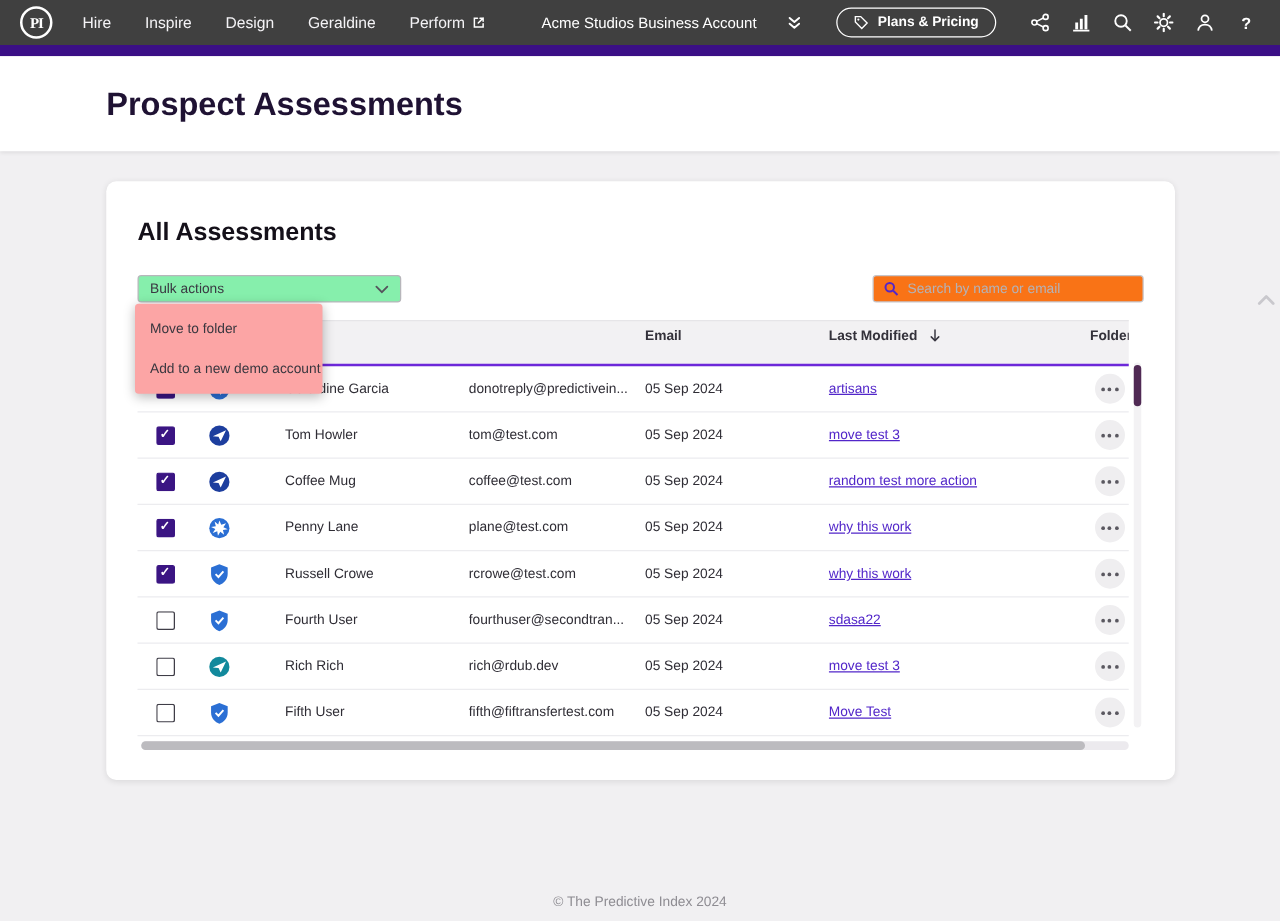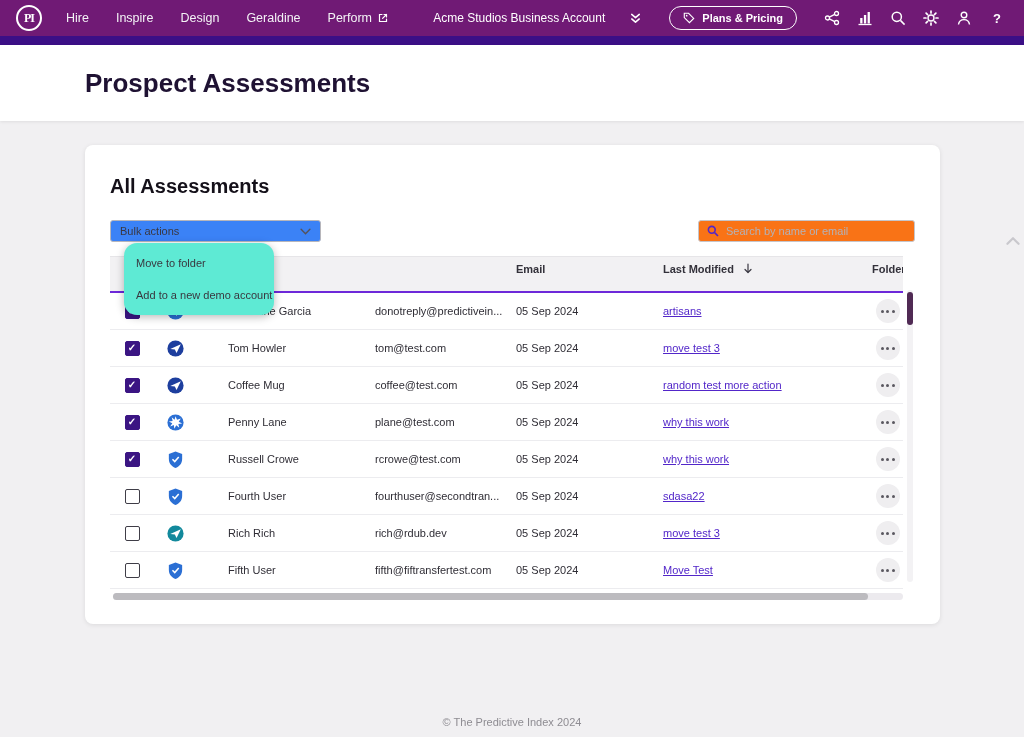--- a/index.html
+++ b/index.html
@@ -1,21 +1,21 @@
 <!DOCTYPE html>
 <html><head>
 <meta charset="utf-8">
 <style>
   * { box-sizing: border-box; margin: 0; padding: 0; }
   html,body { width:1024px; height:737px; }
   body { font-family: "Liberation Sans", sans-serif; }
   #app { position:relative; width:1024px; height:737px; overflow:hidden; background:#f1f0f2; }
 
   
-  .topnav { height:36px; background:#701a75; display:flex; align-items:center; padding:0 18px 0 16px; }
+  .topnav { height:36px; background:#404040; display:flex; align-items:center; padding:0 18px 0 16px; }
   .logo { width:26px; height:26px; border:2px solid #fff; border-radius:50%; display:flex; align-items:center; justify-content:center; margin-right:24px; flex:none; cursor:pointer; }
   .logo span { font-family:"Liberation Serif", serif; font-weight:bold; font-size:12px; color:#fff; letter-spacing:-1px; }
   .nav-items { display:flex; align-items:center; }
   .nav-item { color:#f4f3f6; font-size:12.5px; margin-right:27px; display:inline-flex; align-items:center; gap:6px; cursor:pointer; white-space:nowrap; }
   .spacer { flex:1; }
   .account { color:#fff; font-size:12px; display:flex; align-items:center; gap:24px; margin-right:27px; cursor:pointer; white-space:nowrap; }
   .plans-btn { background:transparent; border:1px solid #fff; border-radius:14px; color:#fff; font-size:11px; font-weight:bold; height:24px; padding:0 13px; display:flex; align-items:center; gap:7px; margin-right:26px; cursor:pointer; white-space:nowrap; font-family:"Liberation Sans",sans-serif; }
   .nav-icons { display:flex; align-items:center; gap:15px; }
   .nav-icon { width:18px; height:18px; display:flex; align-items:center; justify-content:center; cursor:pointer; }
   .help-glyph { color:#fff; font-size:13px; font-weight:bold; }
@@ -24,27 +24,27 @@
 
   
   .page-head { background:#fff; height:76px; display:flex; align-items:center; padding-left:85px; box-shadow:0 1px 3px rgba(0,0,0,0.08); position:relative; z-index:2; }
   .page-head h1 { font-size:26px; font-weight:800; color:#1f1233; }
 
   
   .card { position:relative; width:855px; margin:24px 0 0 85px; background:#fff; border-radius:8px; box-shadow:0 1px 5px rgba(0,0,0,0.09); height:479px; }
   .card-inner { padding:0 25px; }
   .card h2 { font-size:20px; font-weight:bold; color:#141019; padding-top:30px; }
   .toolbar { display:flex; justify-content:space-between; align-items:center; margin-top:22px; }
-  .select { width:211px; height:22px; border:1px solid #b7b6bb; border-radius:3px; display:flex; align-items:center; justify-content:space-between; padding:0 9px; font-size:11px; color:#3a3842; cursor:pointer; background:#3b82f6; }
+  .select { width:211px; height:22px; border:1px solid #b7b6bb; border-radius:3px; display:flex; align-items:center; justify-content:space-between; padding:0 9px; font-size:11px; color:#3a3842; cursor:pointer; background:#86efac; }
   .search { width:217px; height:22px; border:1px solid #c6c5ca; border-radius:3px; display:flex; align-items:center; padding:0 8px; gap:7px; background:#f97316; }
   .search input { border:none; outline:none; flex:1; font-size:11px; color:#333; font-family:"Liberation Sans",sans-serif; background:transparent; }
   .search input::placeholder { color:#b3b2b8; }
 
   
-  .menu { position:absolute; left:23px; top:98px; width:150px; background:#5eead4; border-radius:13px; box-shadow:0 2px 9px rgba(0,0,0,0.28); z-index:40; padding:4px 0;margin-left:16px; }
+  .menu { position:absolute; left:23px; top:98px; width:150px; background:#fca5a5; border-radius:3px; box-shadow:0 2px 9px rgba(0,0,0,0.28); z-index:40; padding:4px 0; }
   .menu-item { padding:10px 12px; font-size:11px; color:#39373f; cursor:pointer; white-space:nowrap; }
 
   
   .tbl { margin-top:14px; width:calc(100% - 12px); }
   .thead, .trow { display:grid; grid-template-columns:44px 74px 147px 141px 147px 209px 1fr; height:37px; align-items:center; }
   .thead { background:#f2f1f3; border-top:1px solid #e6e5e8; border-bottom:2px solid #6d28d9; font-size:11px; font-weight:bold; color:#33313a; }
   .th-name { grid-column:2 / 4; padding-left:8px; }
   .th-date { display:flex; align-items:center; gap:9px; }
   .sort { display:flex; align-items:center; cursor:pointer; }
   .trow { border-bottom:1px solid #ececef; font-size:11px; color:#2f2d35; }

